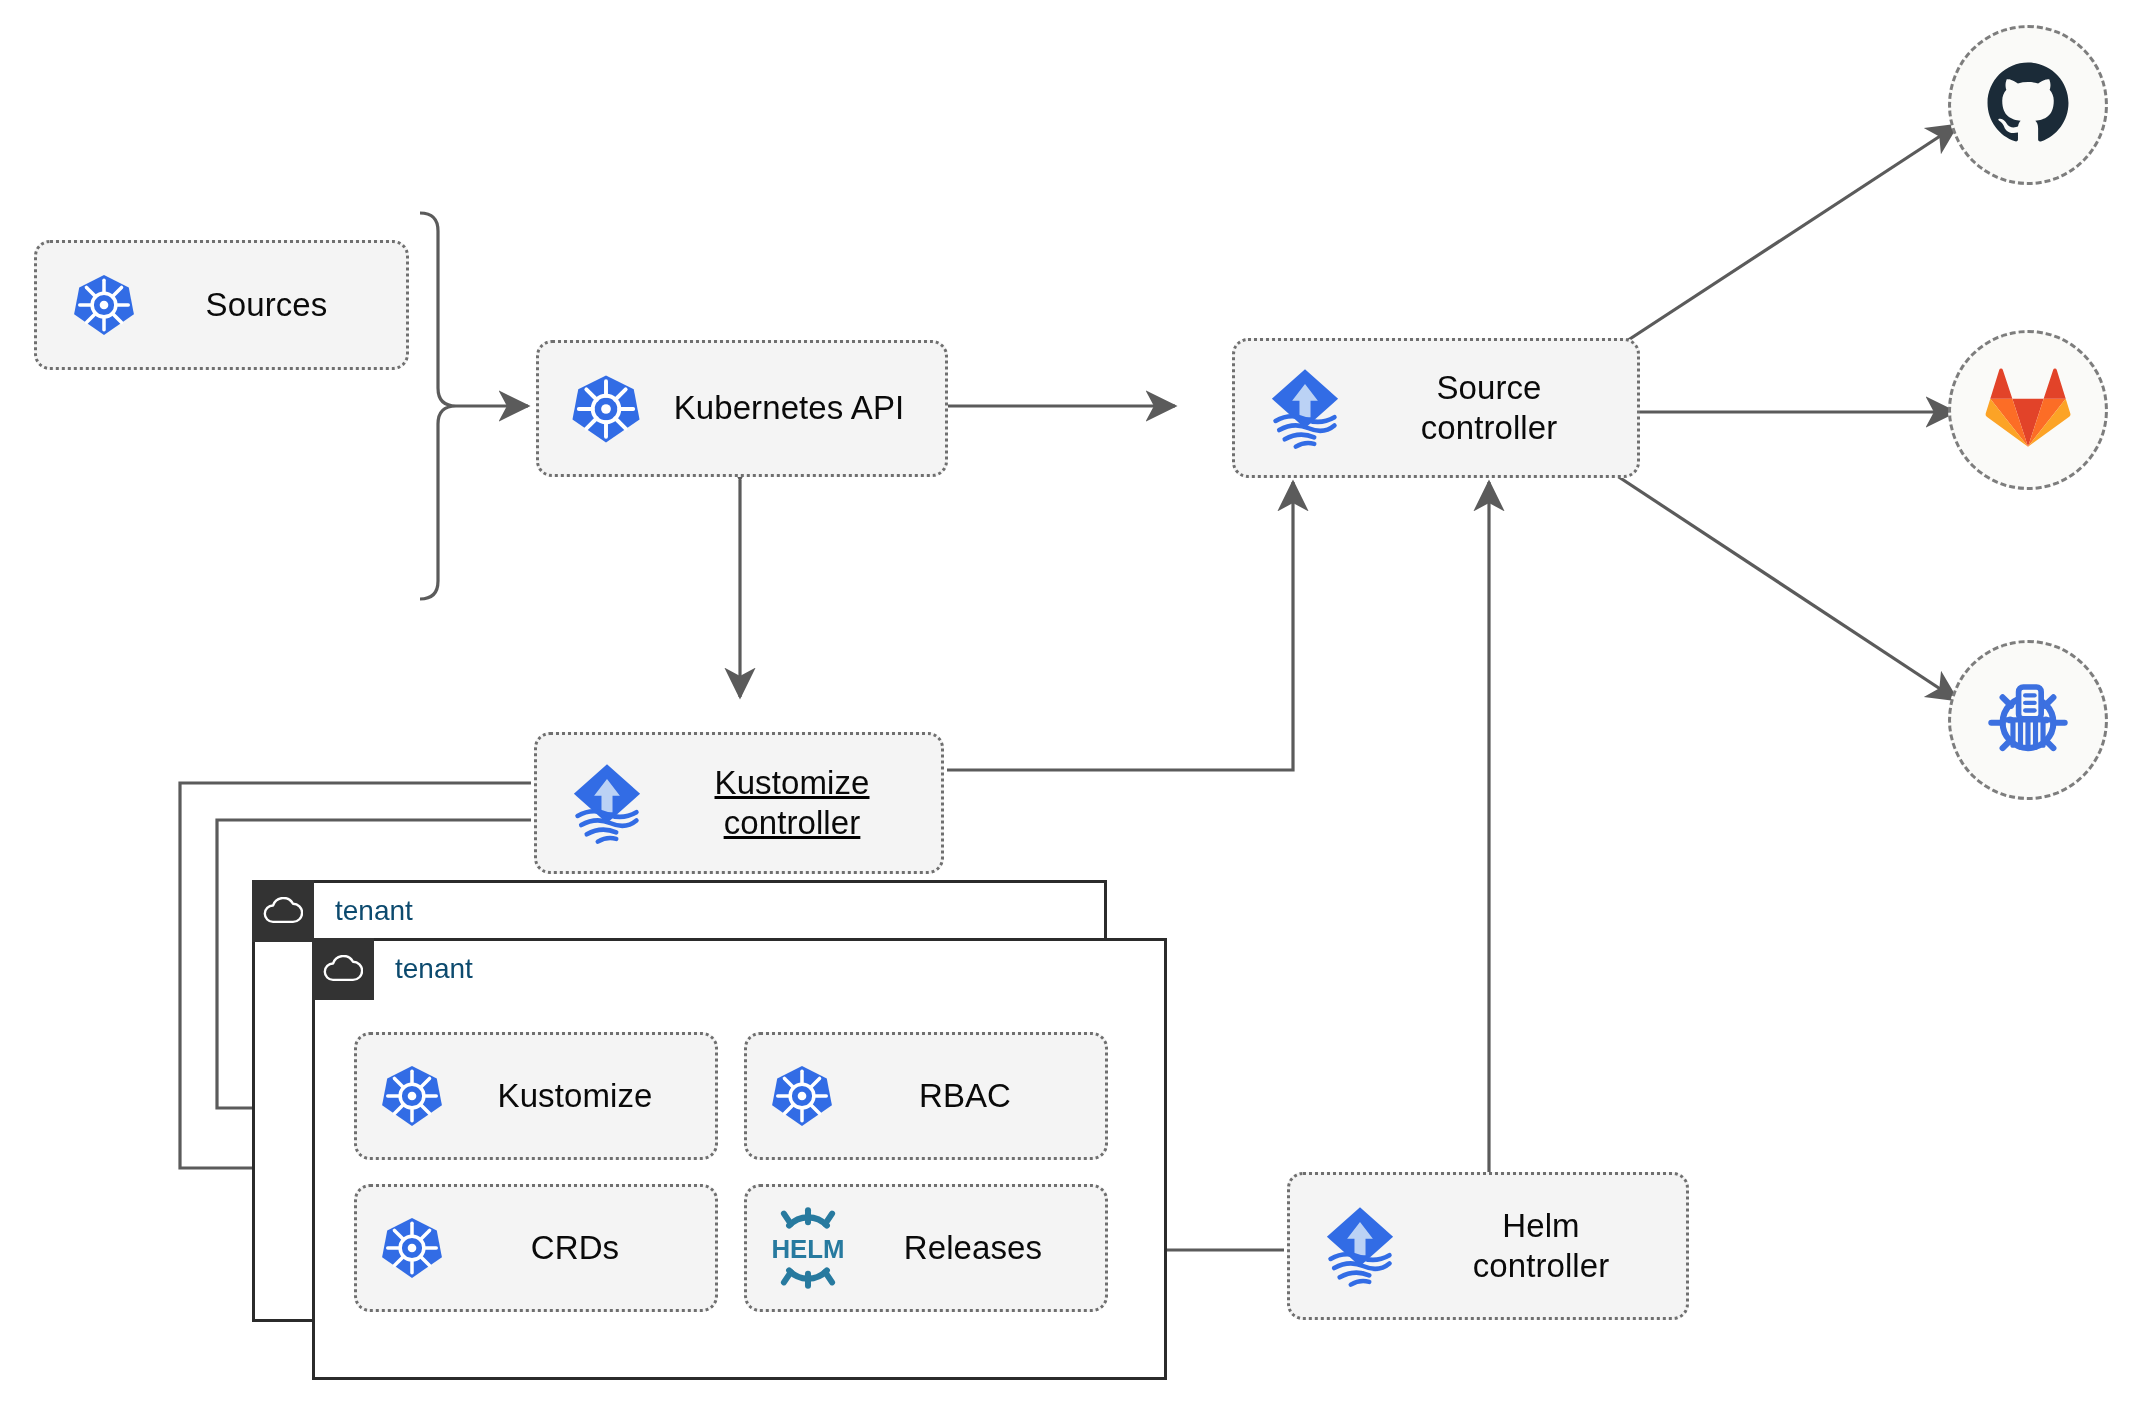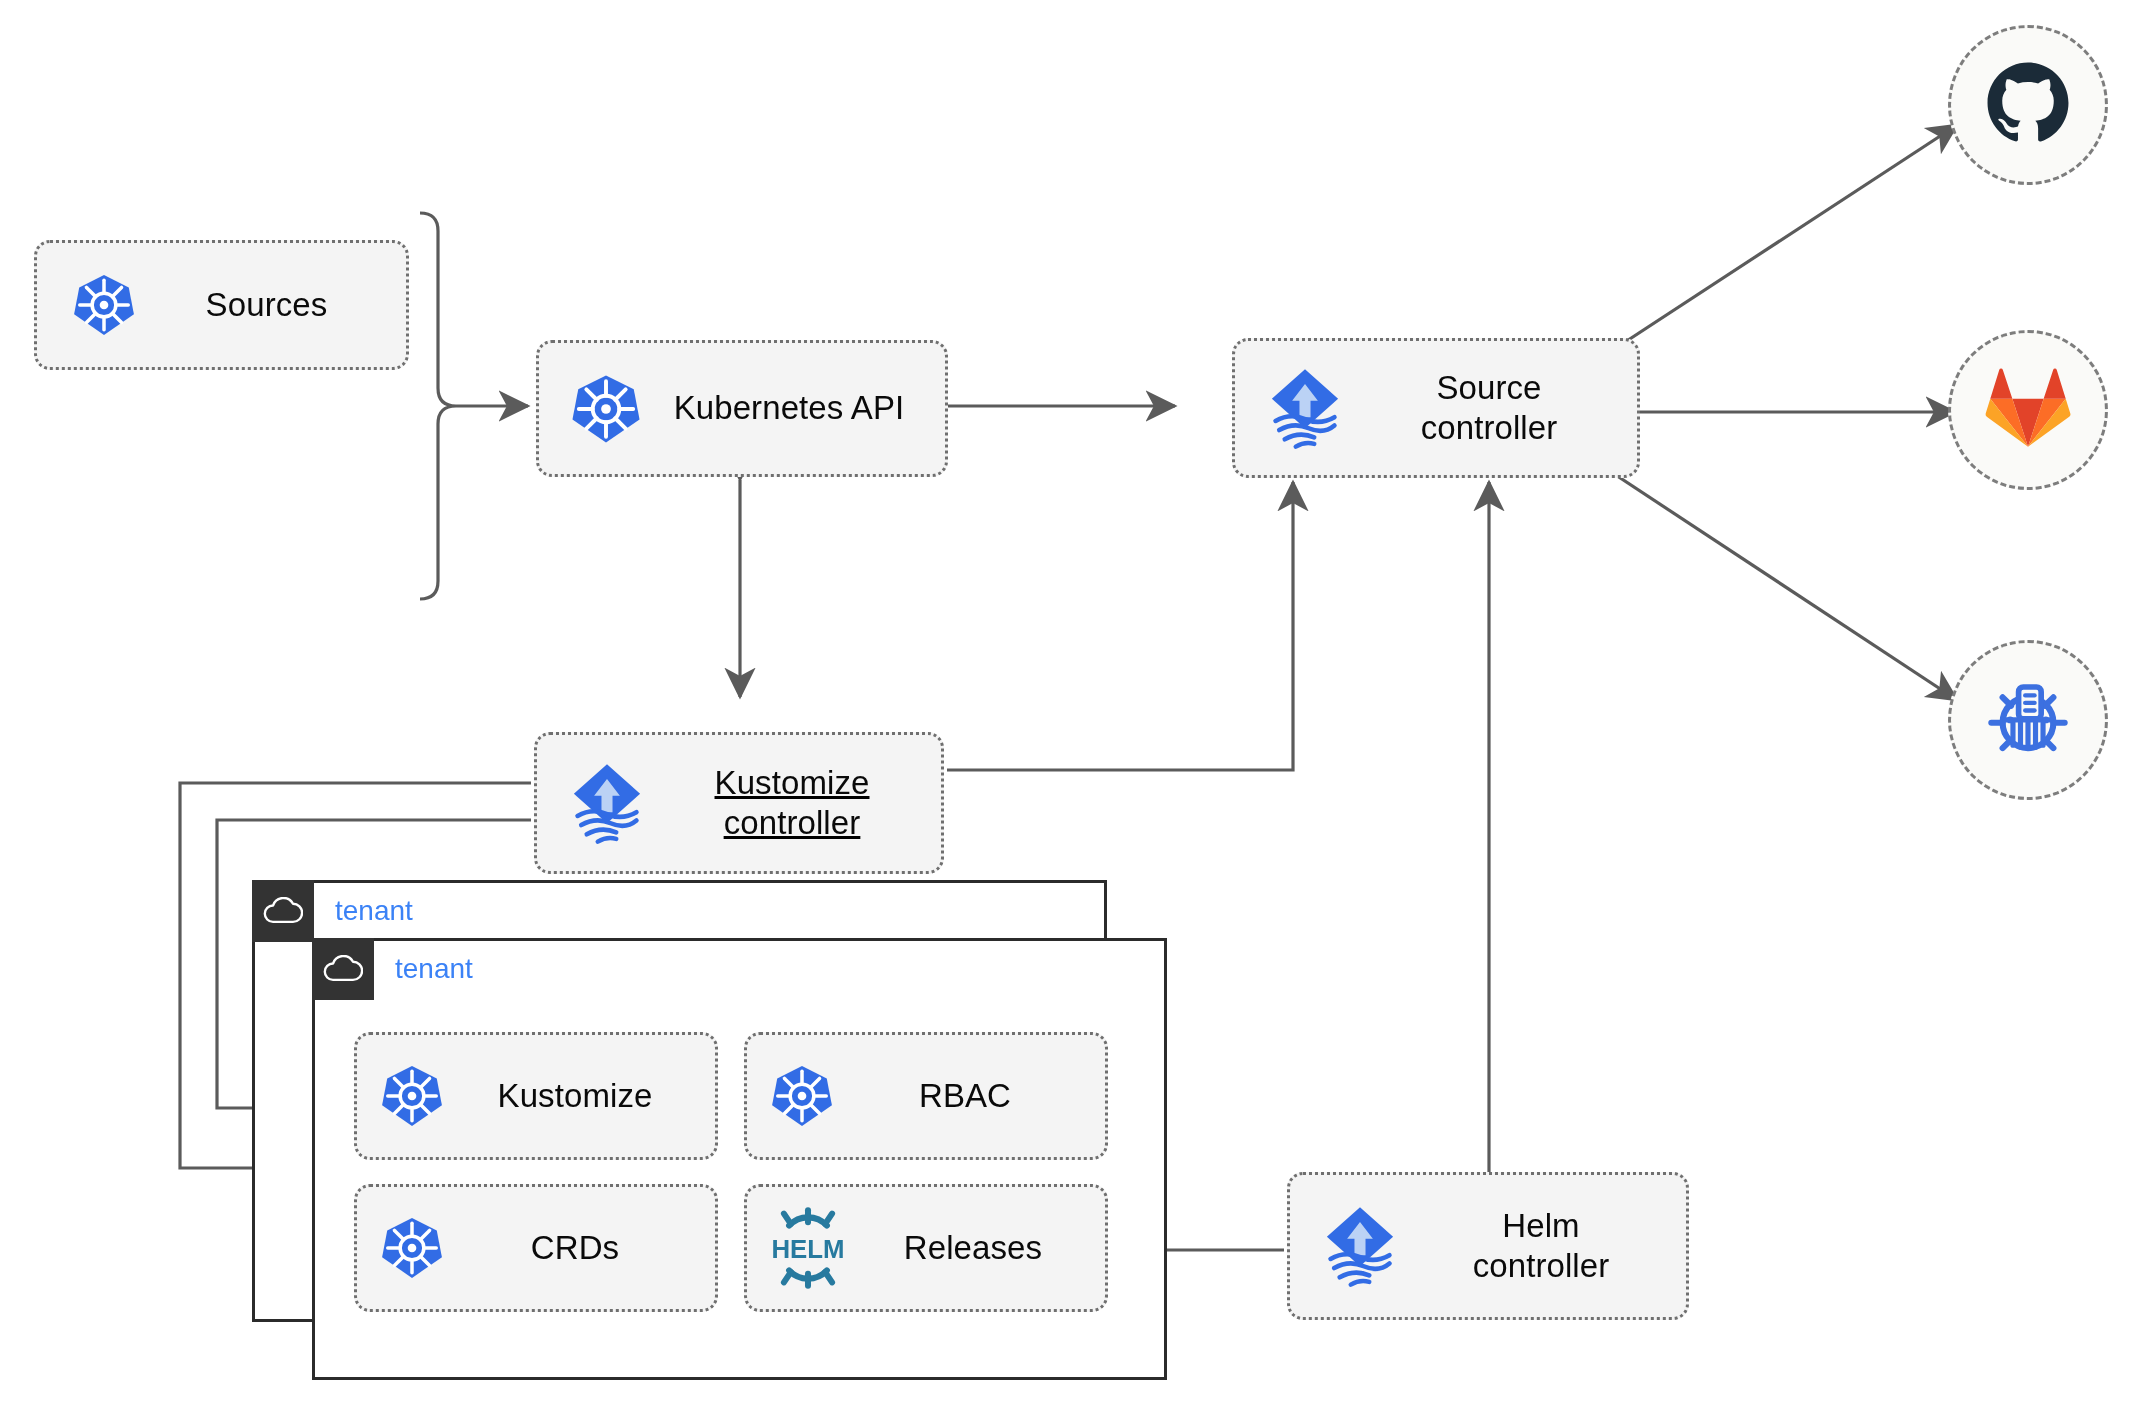--- a/index.html
+++ b/index.html
@@ -68,21 +68,21 @@
     width:62px;height:62px;
     background:#333333;
     display:flex;align-items:center;justify-content:center;
     z-index:6;
   }
   .tenant-name{
     position:absolute;
     top:-3px;left:62px;
     height:62px;
     display:flex;align-items:center;
-    font-size:28px;color:#3b82f6;
+    font-size:28px;color:#0c4a6e;
     padding-left:18px;
     z-index:6;
   }
 
   .k8s-ico{width:66px;height:66px;}
   .flux-ico{width:92px;height:92px;}
   .helm-ico{width:86px;height:86px;}
 </style>
 </head>
 <body>

